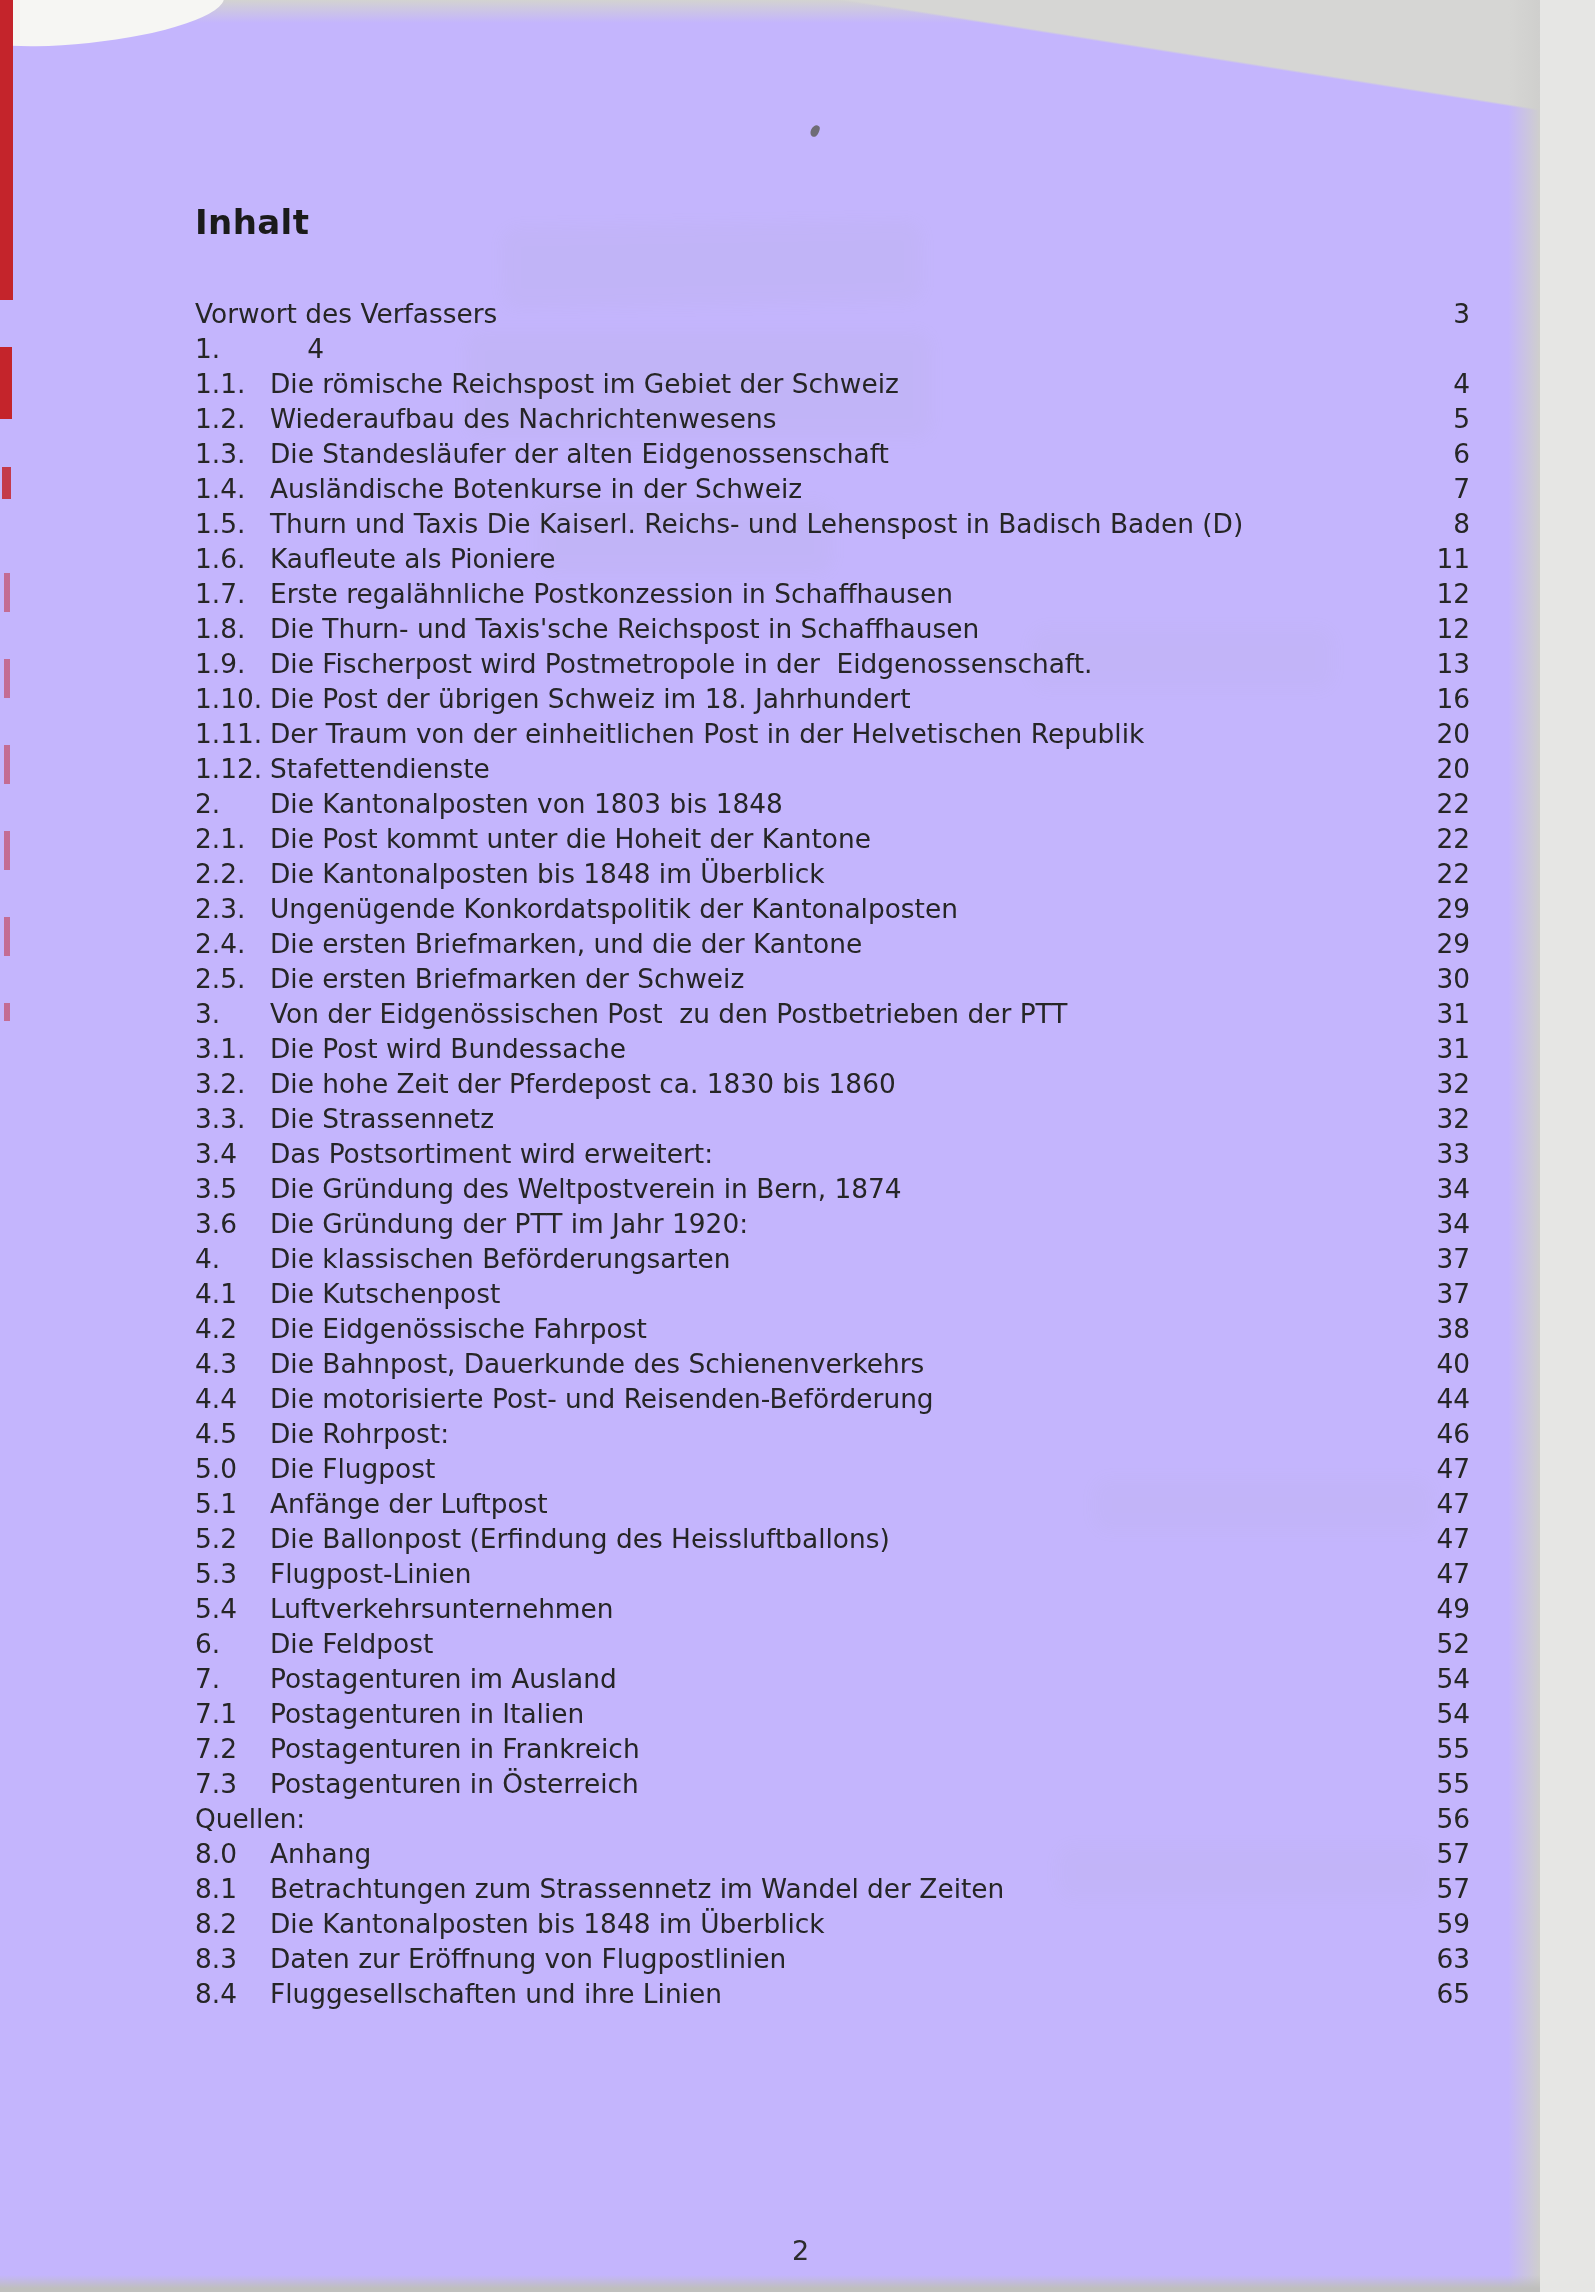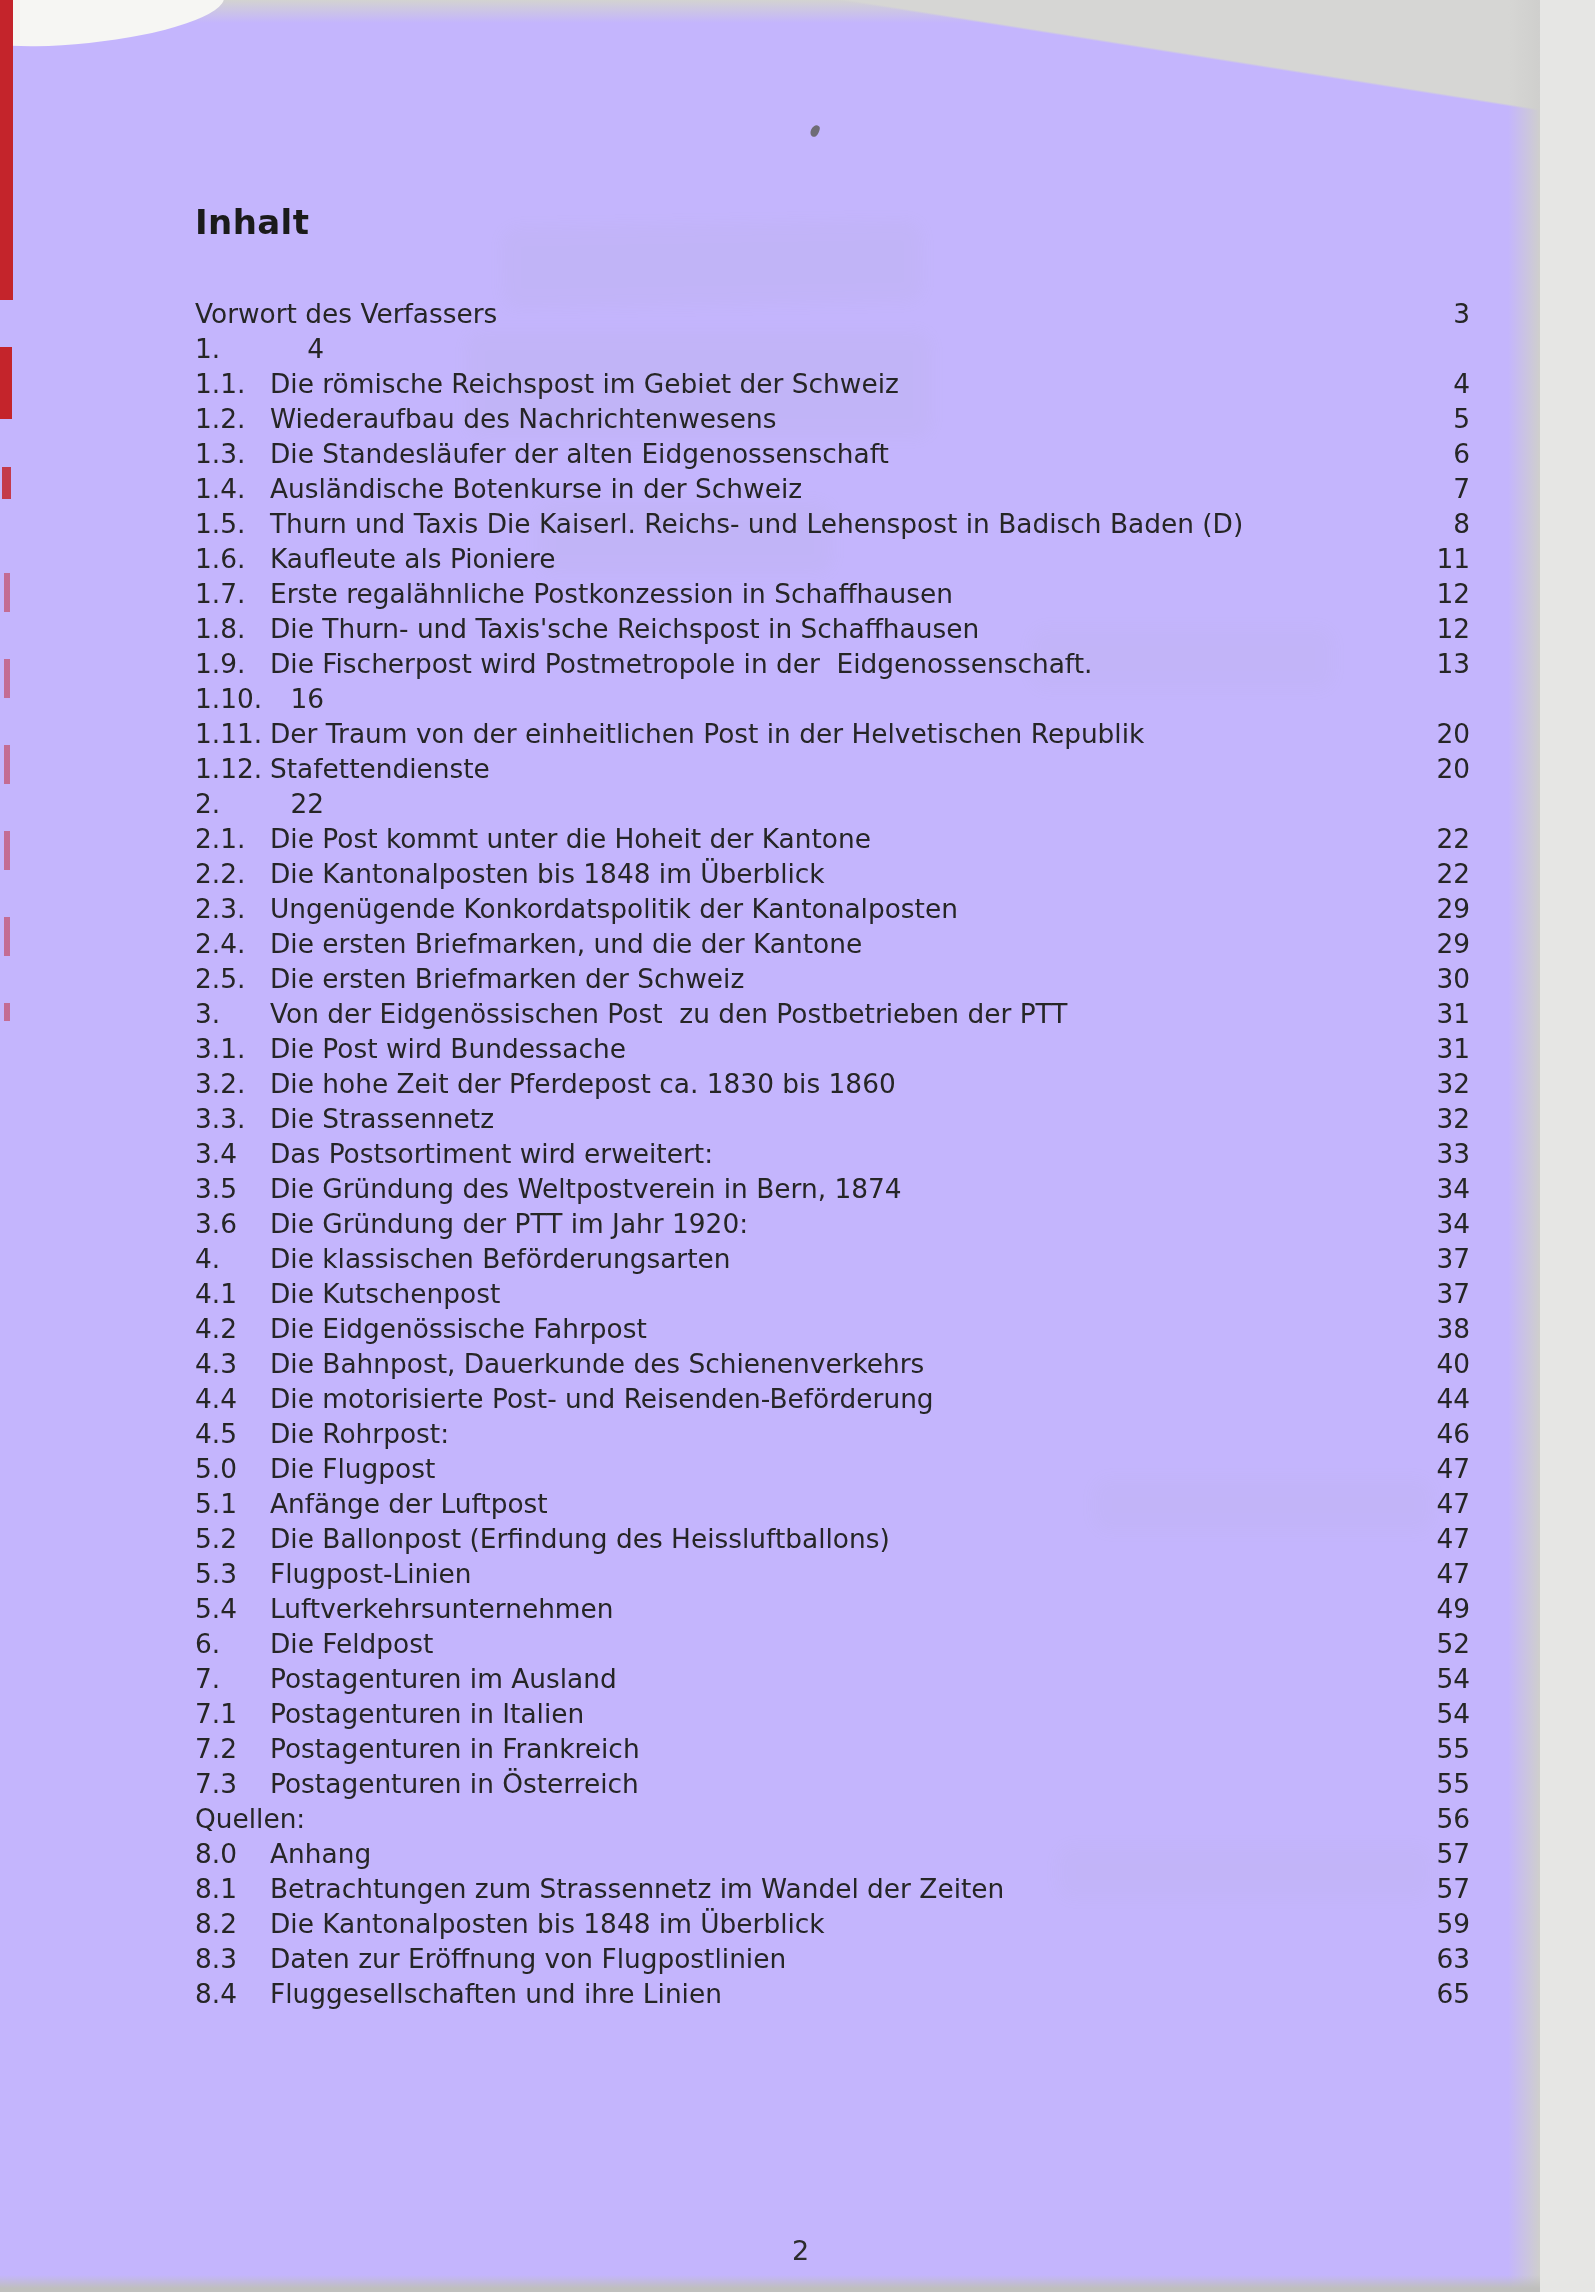--- a/index.html
+++ b/index.html
@@ -139,37 +139,39 @@
   </div>
 
   <div class="row">
     <span class="num">1.9.</span>
     <span class="title">Die Fischerpost wird Postmetropole in der  Eidgenossenschaft.</span>
     <span class="pg">13</span>
   </div>
 
   <div class="row">
     <span class="num">1.10.</span>
+    <span class="title">Die Post der übrigen Schweiz im 18. Jahrhundert</span>
     <span class="pg">16</span>
   </div>
 
   <div class="row">
     <span class="num">1.11.</span>
     <span class="title">Der Traum von der einheitlichen Post in der Helvetischen Republik</span>
     <span class="pg">20</span>
   </div>
 
   <div class="row">
     <span class="num">1.12.</span>
     <span class="title">Stafettendienste</span>
     <span class="pg">20</span>
   </div>
 
   <div class="row">
     <span class="num">2.</span>
+    <span class="title">Die Kantonalposten von 1803 bis 1848</span>
     <span class="pg">22</span>
   </div>
 
   <div class="row">
     <span class="num">2.1.</span>
     <span class="title">Die Post kommt unter die Hoheit der Kantone</span>
     <span class="pg">22</span>
   </div>
 
   <div class="row">

